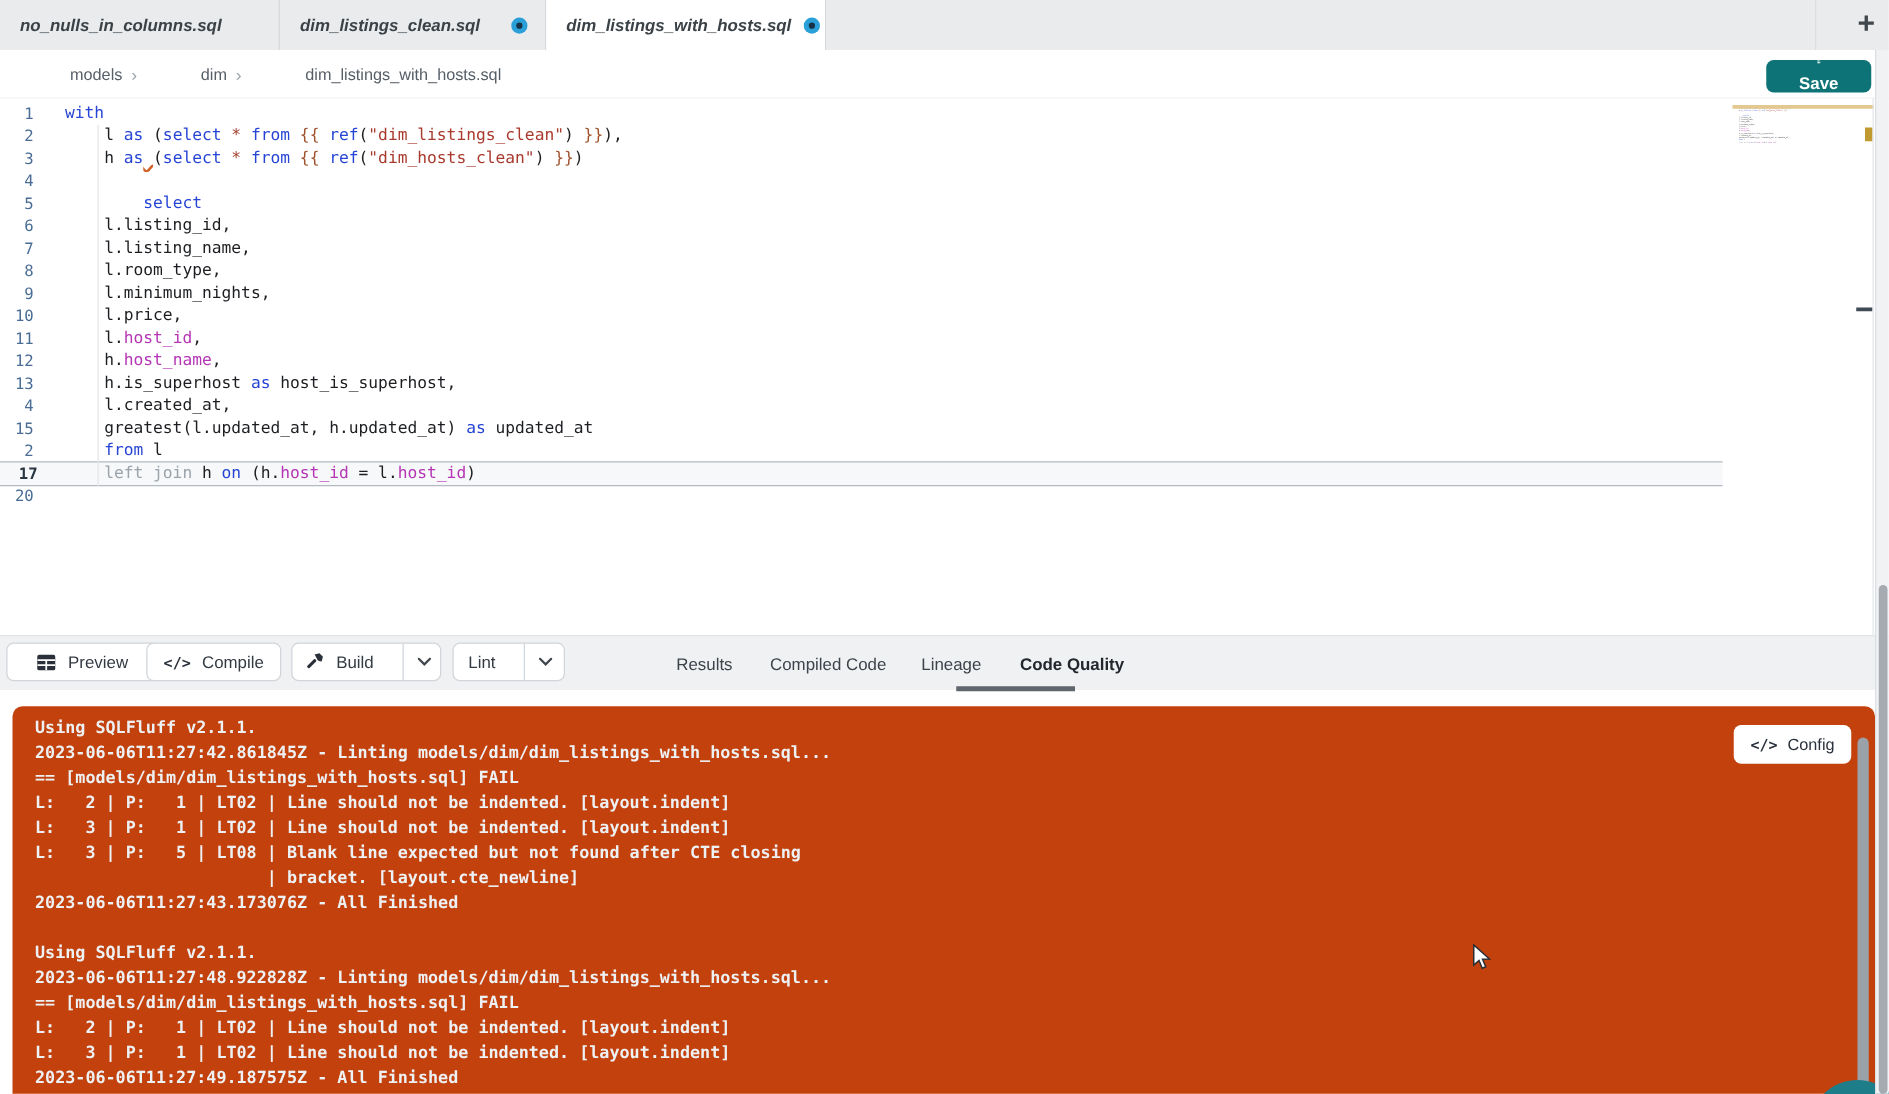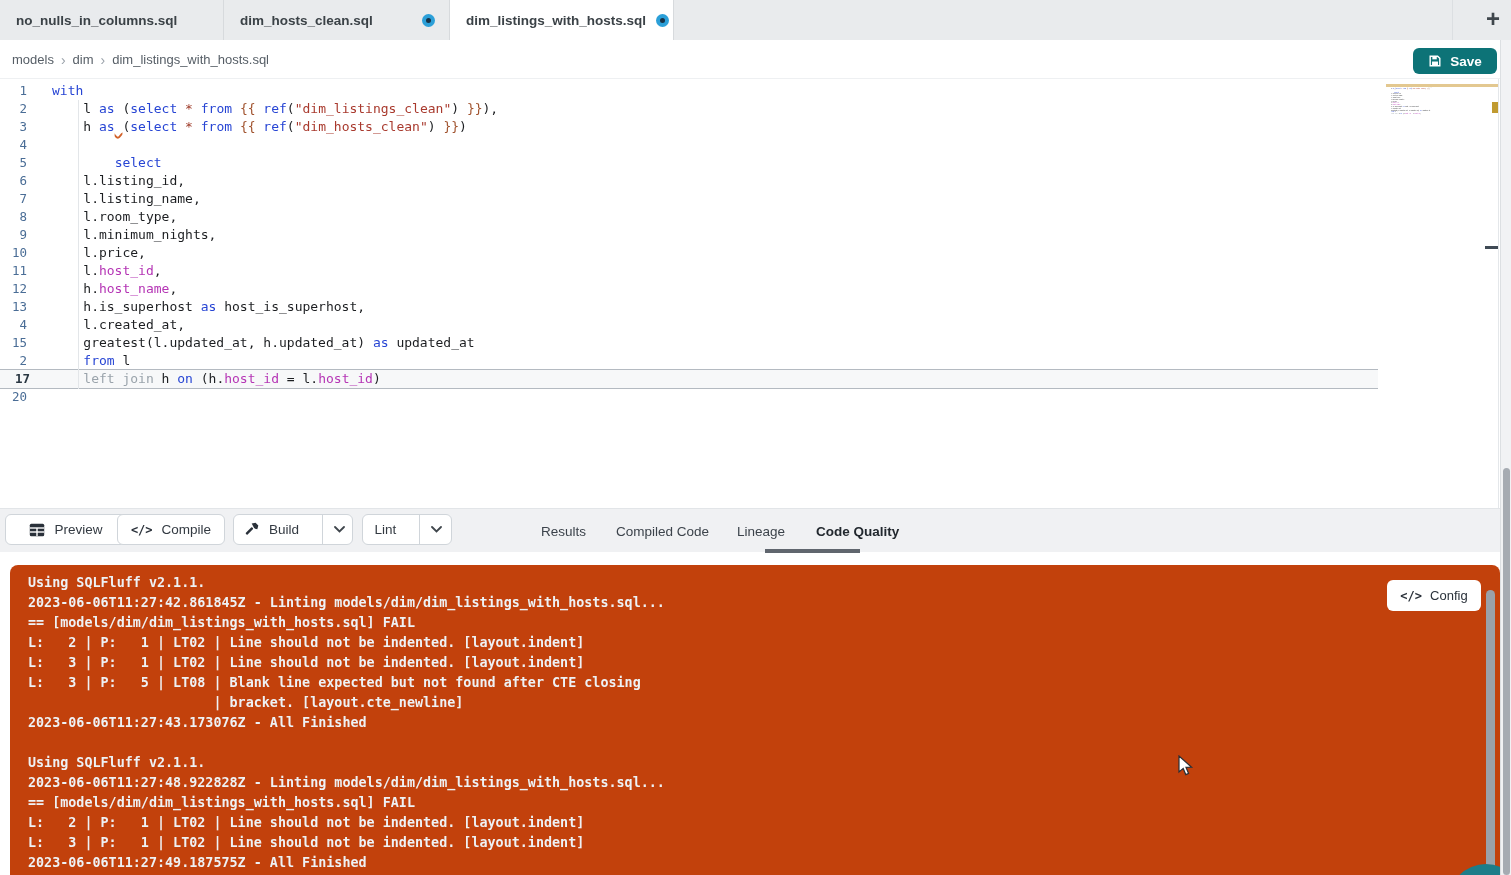--- a/index.html
+++ b/index.html
@@ -3,39 +3,39 @@
 <meta charset="utf-8">
 <style>
   * { margin:0; padding:0; box-sizing:border-box; }
   html,body { width:1511px; height:875px; overflow:hidden; background:#fff;
               font-family:"Liberation Sans", sans-serif; }
   
   .tabbar { position:absolute; left:0; top:0; width:1511px; height:40px;
             background:#e9ebed; display:flex; }
   .tab { height:40px; border-right:1px solid #d7dadd; display:flex; align-items:center;
          justify-content:space-between; padding:0 14px 0 16px; cursor:pointer; }
-  .tab .lbl { font-size:13.5px; font-weight:bold; color:#3b4247; white-space:nowrap; }
+  .tab .lbl { font-size:13.5px; font-weight:bold; color:#3b4247; white-space:nowrap;font-style:italic; }
   .tab.active { background:#ffffff; }
   .dot { width:13px; height:13px; border-radius:50%; background:#2b9fd8; position:relative; flex:none; margin-left:10px;}
   .dot::after { content:""; position:absolute; left:4px; top:4px; width:5px; height:5px;
                 border-radius:50%; background:#173247; }
   .newtab { position:absolute; left:1480px; top:6px; width:26px; height:26px; display:flex;
             align-items:center; justify-content:center; font-size:24px; font-weight:bold;
             color:#3f464c; cursor:pointer; }
   .tabbar-sep { position:absolute; left:1452px; top:0; width:1px; height:40px; background:#dcdfe2; }
   
   .subheader { position:absolute; left:0; top:40px; width:1511px; height:39px; background:#fff;
                border-bottom:1px solid #eef0f2; }
   .crumbs { position:absolute; left:12px; top:0; height:39px; display:flex; align-items:center;
             font-size:13px; color:#565e66; }
-  .crumb { cursor:pointer; }
+  .crumb { cursor:pointer;margin-left:44px; }
   .crumb-sep { color:#9aa2aa; margin:0 7px; font-size:14px; }
   .savebtn { position:absolute; left:1413px; top:48px; width:84px; height:26px; background:#0d7377;
              border:none; border-radius:6px; color:#fff; font-size:13.5px; font-weight:bold;
-             display:flex; align-items:center; justify-content:center; gap:8px; cursor:pointer; }
+             display:flex; align-items:center; justify-content:center; gap:8px; cursor:pointer;flex-direction:column; }
   
   .editor { position:absolute; left:0; top:79px; width:1498px; height:429px; background:#fff; }
   .activeline { position:absolute; left:0; top:290px; width:1378px; height:20px;
                 background:#f7f8f9; border-top:1px solid #b4bac1; border-bottom:1px solid #b4bac1; }
   .gutter { position:absolute; left:0; top:3px; width:27px; text-align:right;
             font-family:"DejaVu Sans Mono", monospace; font-size:12.5px; line-height:18px;
             color:#4a6d96; }
   .gutter .ln.cur { color:#2a3742; font-weight:bold;padding-left:15px; }
   .codearea { position:absolute; left:52px; top:3px; font-family:"DejaVu Sans Mono", monospace;
               font-size:13px; line-height:18px; color:#1c1e21; white-space:pre; }
@@ -90,22 +90,22 @@
   
   .mousecursor { position:absolute; left:1178px; top:755px; }
 </style>
 </head>
 <body>
 
 <div class="tabbar">
   <div class="tab" style="width:224px">
     <span class="lbl">no_nulls_in_columns.sql</span>
   </div>
-  <div class="tab" style="width:226px">
-    <span class="lbl">dim_hosts_clean.sql</span>
+  <div class="tab" style="width:213px">
+    <span class="lbl">dim_listings_clean.sql</span>
     <span class="dot"></span>
   </div>
   <div class="tab active" style="width:224px">
     <span class="lbl">dim_listings_with_hosts.sql</span>
     <span class="dot"></span>
   </div>
 </div>
 <div class="tabbar-sep"></div>
 <div class="newtab">
   <span>+</span>

